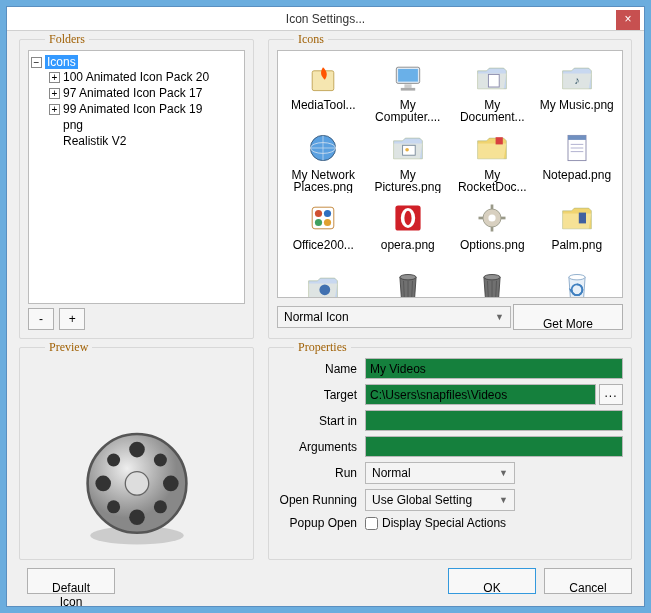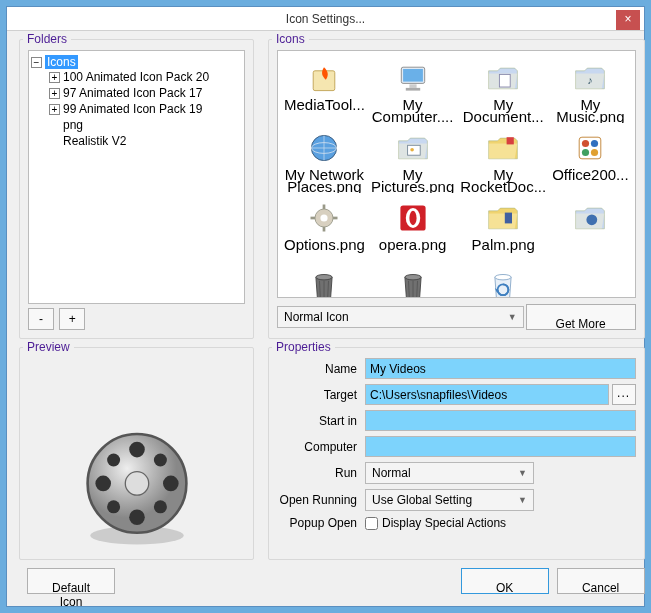--- a/index.html
+++ b/index.html
@@ -3,48 +3,48 @@
 <meta charset="utf-8">
 <style>
 * { box-sizing: border-box; font-family: 'Segoe UI', Tahoma, sans-serif; font-size: 12px; }
 body { margin: 0; background: #6badde; padding: 6px; width: 651px; height: 613px; }
 .window { background: #f0f0f0; border: 1px solid #5a8fc0; width: 100%; height: 100%; display: flex; flex-direction: column; }
 .titlebar { background: #fff; height: 24px; display: flex; align-items: center; justify-content: center; position: relative; border-bottom: 1px solid #d0d0d0; }
 .titlebar-text { color: #333; }
 .close-btn { position: absolute; right: 4px; top: 3px; width: 24px; height: 20px; background: #c75050; color: #fff; text-align: center; line-height: 18px; font-size: 12px; cursor: pointer; }
 .content { flex: 1; padding: 8px 12px 12px 12px; display: grid; grid-template-columns: 235px 1fr; grid-template-rows: 300px 1fr auto; gap: 8px 14px; }
 .group { border: 1px solid #d8d8d8; border-radius: 2px; padding: 10px 8px 8px 8px; position: relative; background: #f0f0f0; }
-.group-label { position: absolute; top: -8px; left: 3px; background: #f0f0f0; padding: 0 4px; color: #4c1d95; }
+.group-label { position: absolute; top: -8px; left: 25px; background: #f0f0f0; padding: 0 4px; color: #a16207; font-family: Liberation Serif, serif; }
 .folders { grid-column: 1; grid-row: 1; display: flex; flex-direction: column; }
 .tree { flex: 1; background: #fff; border: 1px solid #bcbcbc; overflow: auto; padding: 3px 2px; }
 .tree-node { white-space: nowrap; padding: 1px 0; }
 .tree-node .exp { display: inline-block; width: 11px; height: 11px; border: 1px solid #888; text-align: center; line-height: 9px; font-size: 10px; margin-right: 3px; vertical-align: middle; cursor: pointer; background: #fff; }
 .tree-sel { background: #3399ff; color: #fff; padding: 0 2px; }
 .tree-children { padding-left: 18px; }
 .tree-ctrl { margin-top: 4px; }
 .small-btn { width: 26px; height: 22px; background: #f8f8f8; border: 1px solid #b0b0b0; cursor: pointer; margin-right: 2px; }
 .icons { grid-column: 2; grid-row: 1; display: flex; flex-direction: column; }
 .icon-view { flex: 1; background: #fff; border: 1px solid #bcbcbc; overflow-y: scroll; padding: 6px 4px; }
 .icon-grid { display: grid; grid-template-columns: repeat(4, 1fr); gap: 2px; }
 .icon-item { text-align: center; cursor: pointer; padding: 2px; }
 .icon-img { width: 38px; height: 38px; margin: 0 auto 2px auto; display: flex; align-items: center; justify-content: center; }
-.icon-label { font-size: 15px; line-height: 12px; height: 24px; overflow: hidden; white-space: pre-line; }
+.icon-label { font-size: 12px; line-height: 12px; height: 24px; overflow: hidden; white-space: pre-line; }
 .icon-ctrl { margin-top: 6px; display: flex; gap: 2px; align-items: center; }
 .combo { flex: 1; height: 22px; border: 1px solid #b8b8b8; background: #f4f4f4; padding: 2px 6px; display: flex; align-items: center; justify-content: space-between; cursor: pointer; }
 .combo-arrow { font-size: 9px; color: #666; }
 .btn { height: 22px; padding: 12px 14px; background: #f8f8f8; border: 1px solid #b0b0b0; cursor: pointer; }
 .btn.primary { border: 1px solid #3399dd; }
 .getmore { width: 110px; }
 .preview { grid-column: 1; grid-row: 2; display: flex; align-items: flex-end; justify-content: center; }
 .preview-img { width: 130px; height: 130px; display: flex; align-items: center; justify-content: center; }
 .props { grid-column: 2; grid-row: 2; }
 .prop-row { display: flex; align-items: center; margin-bottom: 5px; }
 .prop-label { width: 88px; text-align: right; padding-right: 8px; }
-.prop-input { flex: 1; height: 21px; border: 1px solid #b8b8b8; background: #7dd3fc; padding: 0 4px; }
-.prop-combo { width: 169px; height: 22px; border: 1px solid #b8b8b8; background: #f4f4f4; padding: 0 6px; display: flex; align-items: center; justify-content: space-between; cursor: pointer; }
+.prop-input { flex: 1; height: 21px; border: 1px solid #b8b8b8; background: #15803d; padding: 0 4px; }
+.prop-combo { width: 150px; height: 22px; border: 1px solid #b8b8b8; background: #f4f4f4; padding: 0 6px; display: flex; align-items: center; justify-content: space-between; cursor: pointer; }
 .browse-btn { width: 24px; height: 21px; border: 1px solid #b0b0b0; background: #f8f8f8; margin-left: 3px; cursor: pointer; text-align: center; line-height: 17px; letter-spacing: 1px; }
 .check { display: flex; align-items: center; gap: 4px; }
 .check input { margin: 0; }
 .footer { grid-column: 1 / 3; grid-row: 3; display: flex; align-items: center; }
 .footer .spacer { flex: 1; }
 .footer .btn { width: 88px; margin-left: 8px; }
 .def-icon { width: 110px; }
 
 
 .folder-svg { width: 36px; height: 36px; }
@@ -156,53 +156,65 @@
                   <path d="M4 15 L36 15 L33 32 L4 32 Z" fill="#fff8d0" opacity="0.4"></path>
                   <rect x="24" y="8" width="8" height="8" fill="#d84040"></rect>
                 </svg>
               </div>
               <div class="icon-label">My
 RocketDoc...</div>
             </div>
             <div class="icon-item">
               <div class="icon-img">
                 <svg class="folder-svg" viewBox="0 0 40 40">
+                  <rect x="10" y="6" width="20" height="28" fill="#fff" stroke="#88a"></rect>
+                  <rect x="10" y="6" width="20" height="5" fill="#7090c0"></rect>
+                  <line x1="13" y1="16" x2="27" y2="16" stroke="#aac"></line>
+                  <line x1="13" y1="20" x2="27" y2="20" stroke="#aac"></line>
+                  <line x1="13" y1="24" x2="27" y2="24" stroke="#aac"></line>
+                </svg>
+              </div>
+              <div class="icon-label">Notepad.png</div>
+            </div>
+            <div class="icon-item">
+              <div class="icon-img">
+                <svg class="folder-svg" viewBox="0 0 40 40">
                   <rect x="8" y="8" width="24" height="24" rx="3" fill="#fff" stroke="#c08030"></rect>
                   <circle cx="15" cy="15" r="4" fill="#d05030"></circle>
                   <circle cx="25" cy="15" r="4" fill="#3070c0"></circle>
                   <circle cx="15" cy="25" r="4" fill="#40a060"></circle>
                   <circle cx="25" cy="25" r="4" fill="#e0a030"></circle>
                 </svg>
               </div>
               <div class="icon-label">Office200...</div>
+            </div>
+            <div class="icon-item">
+              <div class="icon-img">
+                <svg class="folder-svg" viewBox="0 0 40 40">
+                  <rect x="6" y="6" width="28" height="28" rx="3" fill="#d02028"></rect>
+                  <ellipse cx="20" cy="20" rx="8" ry="11" fill="#fff"></ellipse>
+                  <ellipse cx="20" cy="20" rx="4" ry="8" fill="#d02028"></ellipse>
+                </svg>
+              </div>
+              <div class="icon-label">opera.png</div>
             </div>
             <div class="icon-item">
               <div class="icon-img">
                 <svg class="folder-svg" viewBox="0 0 40 40">
                   <circle cx="20" cy="20" r="10" fill="#d8d0c0" stroke="#998"></circle>
                   <circle cx="20" cy="20" r="4" fill="#fff"></circle>
                   <g stroke="#998" stroke-width="3">
                     <line x1="20" y1="5" x2="20" y2="10"></line>
                     <line x1="20" y1="30" x2="20" y2="35"></line>
                     <line x1="5" y1="20" x2="10" y2="20"></line>
                     <line x1="30" y1="20" x2="35" y2="20"></line>
                   </g>
                 </svg>
               </div>
               <div class="icon-label">Options.png</div>
-            </div>
-            <div class="icon-item">
-              <div class="icon-img">
-                <svg class="folder-svg" viewBox="0 0 40 40">
-                  <rect x="6" y="6" width="28" height="28" rx="3" fill="#d02028"></rect>
-                  <ellipse cx="20" cy="20" rx="8" ry="11" fill="#fff"></ellipse>
-                  <ellipse cx="20" cy="20" rx="4" ry="8" fill="#d02028"></ellipse>
-                </svg>
-              </div>
-              <div class="icon-label">opera.png</div>
             </div>
             <div class="icon-item">
               <div class="icon-img">
                 <svg class="folder-svg" viewBox="0 0 40 40">
                   <path d="M4 12 L14 12 L17 9 L33 9 L36 12 L36 32 L4 32 Z" fill="#f0d470" stroke="#9a7" stroke-width="0.5"></path>
                   <path d="M4 15 L36 15 L33 32 L4 32 Z" fill="#fff8d0" opacity="0.4"></path>
                   <rect x="22" y="14" width="8" height="12" fill="#4060a0"></rect>
                 </svg>
               </div>
               <div class="icon-label">Palm.png</div>
@@ -296,21 +308,21 @@
       <div class="prop-row">
         <div class="prop-label">Target</div>
         <input class="prop-input" value="C:\Users\snapfiles\Videos" style="">
         <div class="browse-btn">...</div>
       </div>
       <div class="prop-row">
         <div class="prop-label">Start in</div>
         <input class="prop-input" value="" style="">
       </div>
       <div class="prop-row">
-        <div class="prop-label">Computer</div>
+        <div class="prop-label">Arguments</div>
         <input class="prop-input" value="" style="">
       </div>
       <div class="prop-row">
         <div class="prop-label">Run</div>
         <div class="prop-combo">
           <span>Normal</span>
           <span class="combo-arrow">▼</span>
         </div>
       </div>
       <div class="prop-row">

